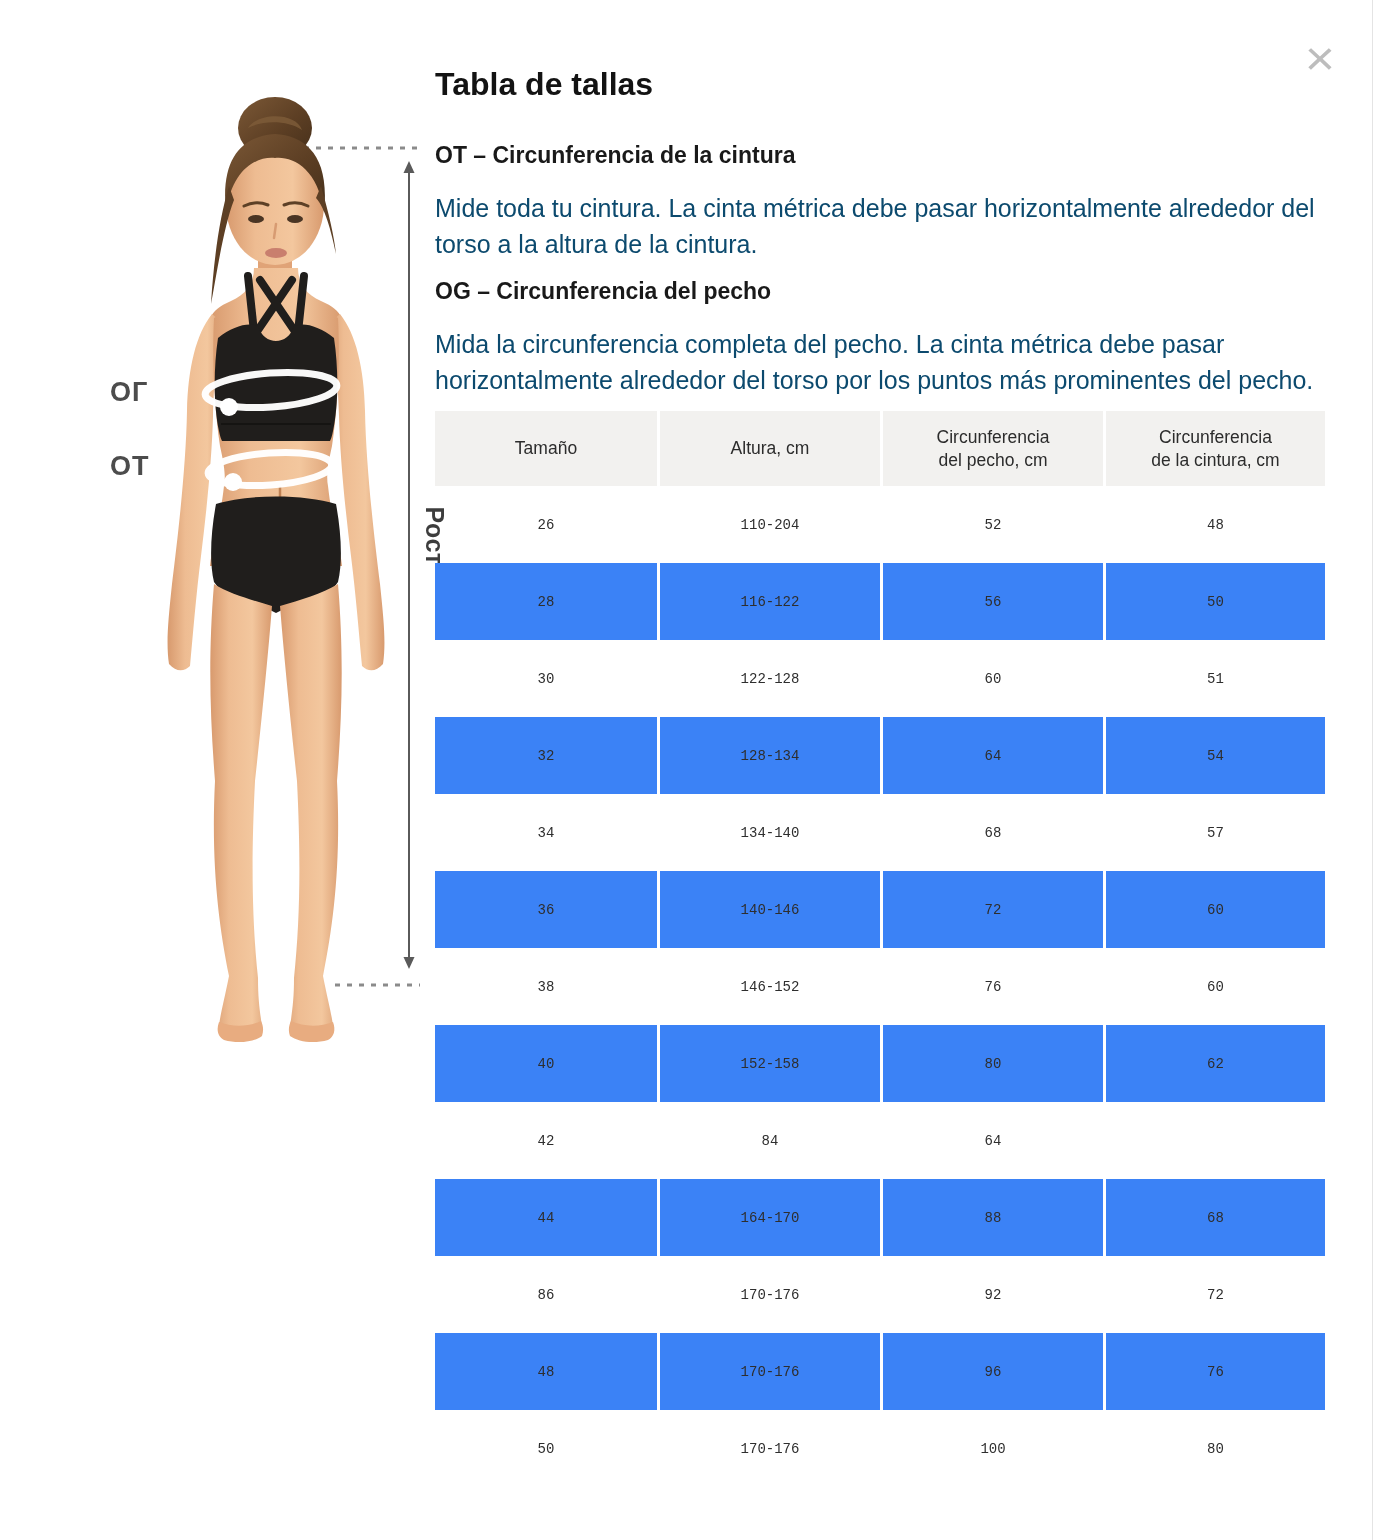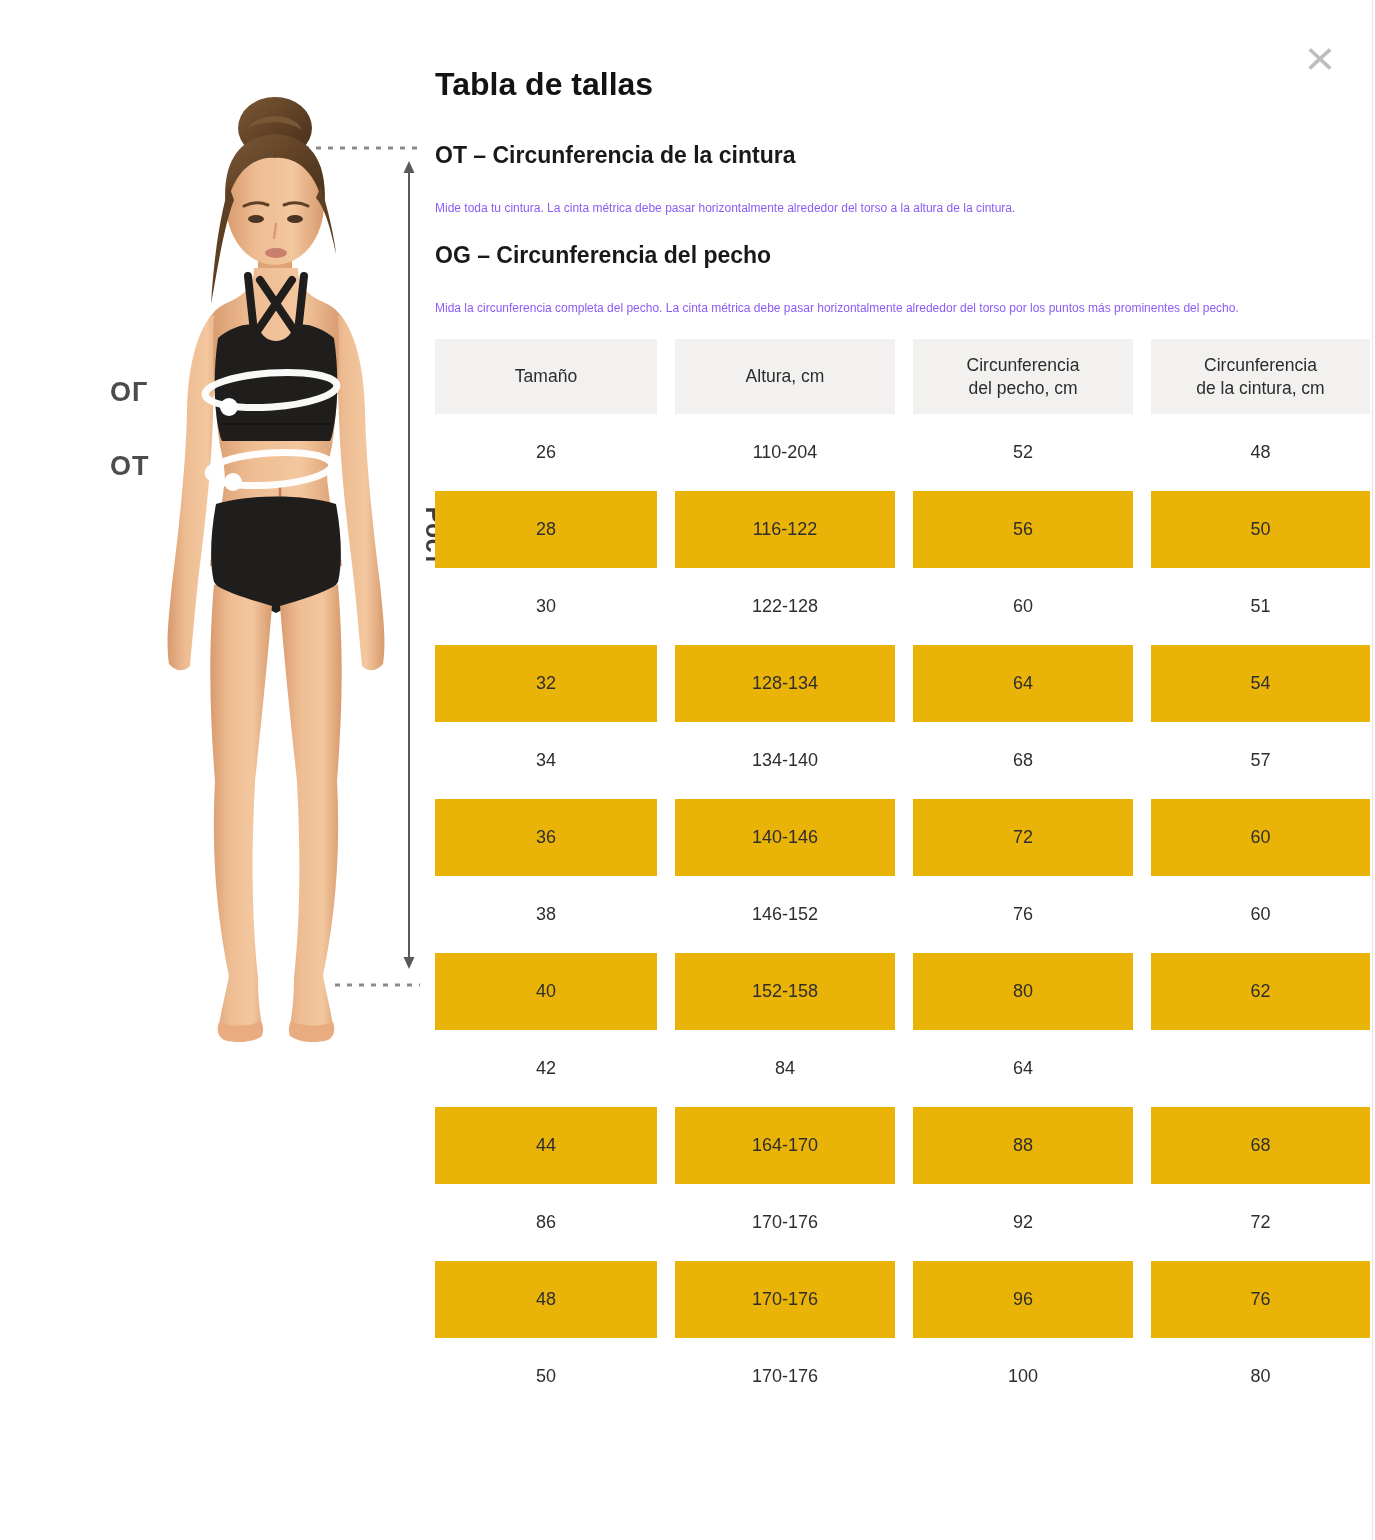--- a/index.html
+++ b/index.html
@@ -43,43 +43,43 @@
     margin: 64px 0 0 0;
     font-size: 32px; line-height: 40px; font-weight: 700; color: #131313;
   }
   .section-heading {
     margin: 38px 0 0 0;
     font-size: 23px; line-height: 26px; font-weight: 700; color: #191919;
   }
   .section-heading.second { margin-top: 16px; }
   .section-body {
     margin: 22px 0 0 0;
-    font-size: 12px; line-height: 36px; font-weight: 400; color: #8b5cf6;
+    font-size: 25px; line-height: 36px; font-weight: 400; color: #0c4a6e;
   }
 
   
   .size-table { margin-top: 13px; width: 890px; }
   .trow {
     display: grid;
     grid-template-columns: 222px 220px 220px 219px;
-    column-gap: 18px;
+    column-gap: 3px;
     height: 77px;
   }
   .trow.head { height: 75px; }
   .th, .td {
     display: flex; align-items: center; justify-content: center;
     text-align: center;
     white-space: pre-line;
   }
   .th {
     background: #f2f1ef;
     font-size: 17.5px; line-height: 23px; color: #2c2c2c;
   }
-  .td { font-size: 18px; color: #2e2e2e; }
-  .trow.alt .td { background: #eab308; }
+  .td { font-size: 14px; color: #2e2e2e; font-family: Liberation Mono, monospace; }
+  .trow.alt .td { background: #3b82f6; }
 </style>
 </head>
 <body>
 
 <div class="modal-right-border"></div>
 
 <div class="figure-wrap">
   <svg viewBox="0 0 430 1080" width="430" height="1080">
     <defs>
       <linearGradient id="gSkin" x1="0" y1="0" x2="1" y2="0">

